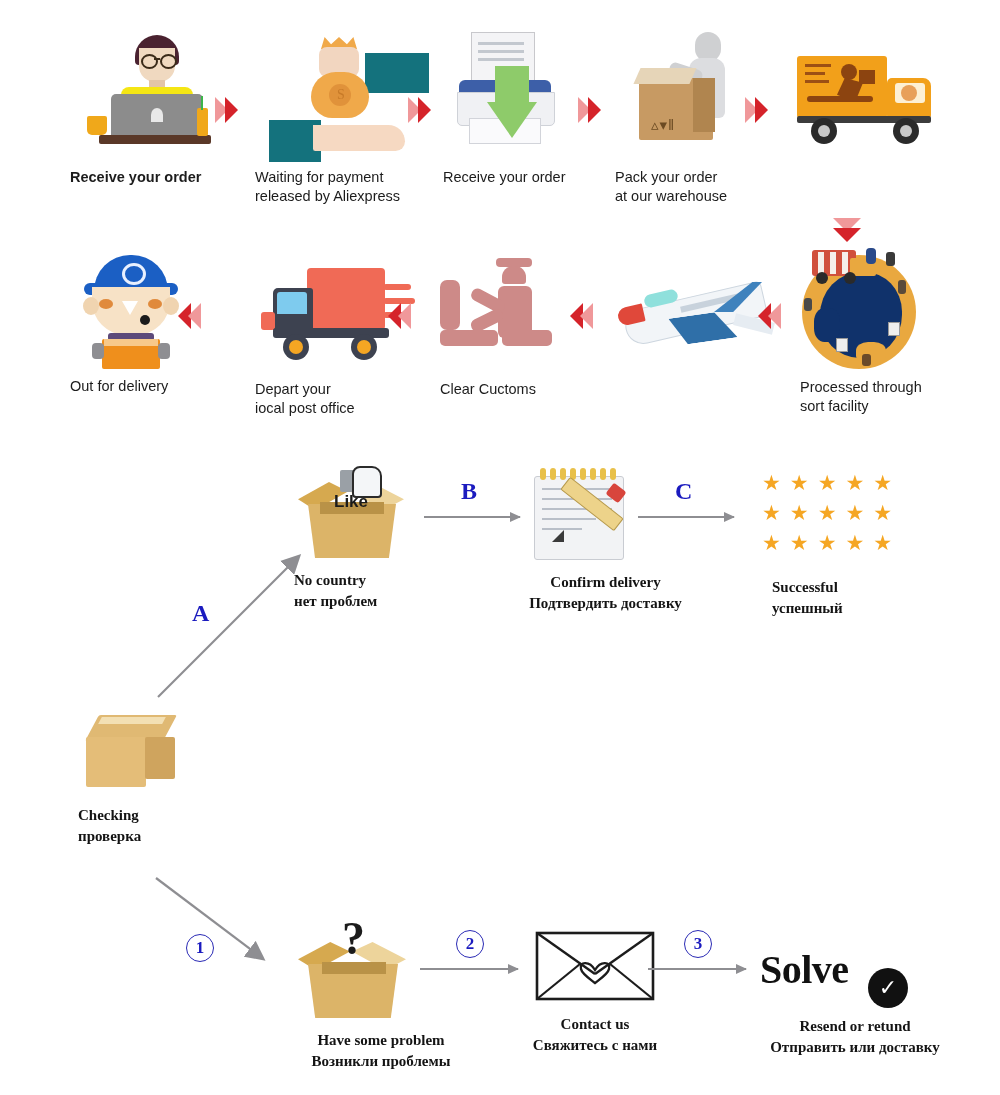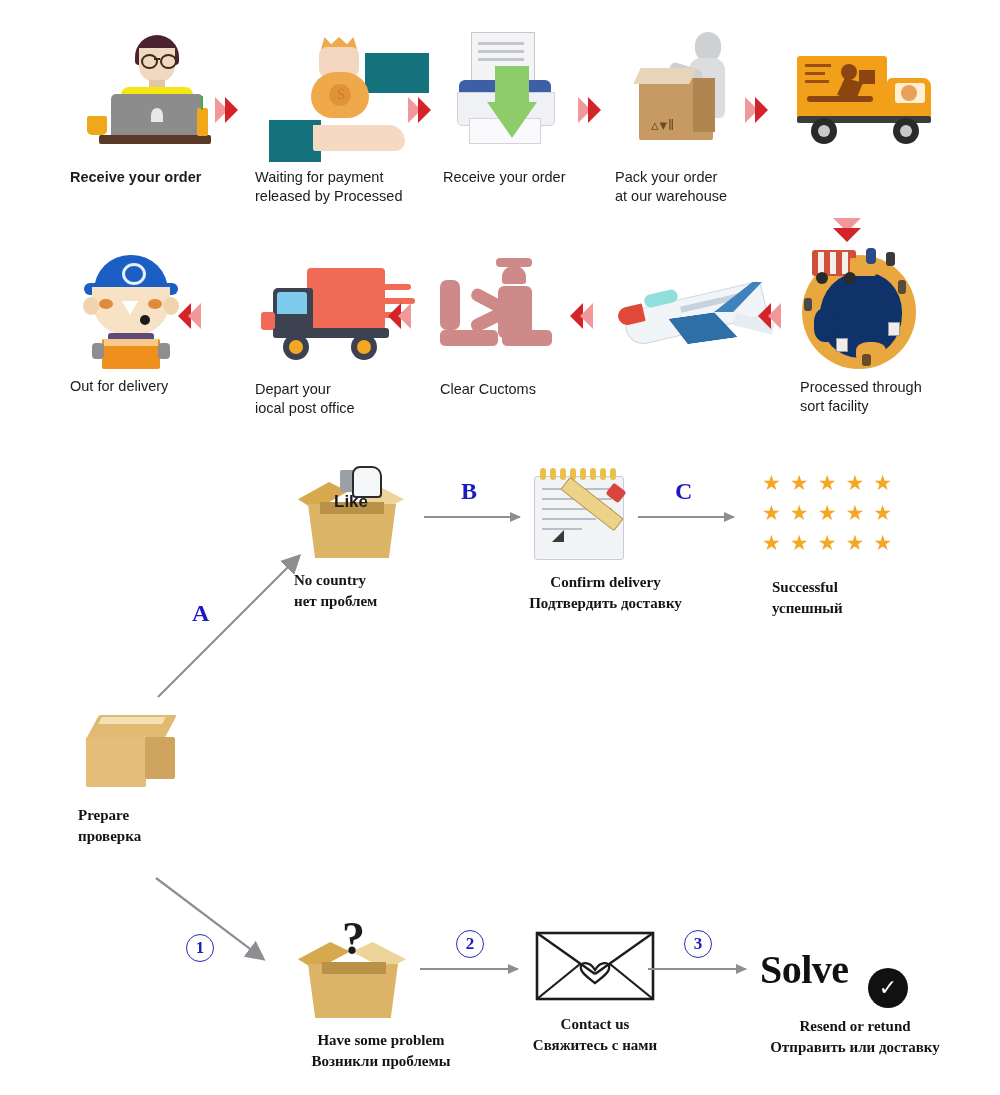--- a/index.html
+++ b/index.html
@@ -98,21 +98,21 @@
     <div class="abs" style="left:4px;top:90px;width:52px;height:42px;background:#14727d;"></div>
     <div class="abs" style="left:56px;top:7px;width:36px;height:12px;background:#f0a94a;
          clip-path:polygon(0% 100%,10% 0%,28% 60%,50% 0%,72% 60%,90% 0%,100% 100%);"></div>
     <div class="abs" style="left:54px;top:17px;width:40px;height:30px;background:#f2d6c0;border-radius:8px;"></div>
     <div class="abs" style="left:46px;top:42px;width:58px;height:46px;background:#f0a94a;border-radius:28px 28px 24px 24px;"></div>
     <div class="abs" style="left:64px;top:54px;width:22px;height:22px;border-radius:50%;background:#e0923a;"></div>
     <div class="abs" style="left:72px;top:57px;width:6px;height:16px;color:#c77a28;font-size:14px;font-family:'Liberation Serif',serif;">S</div>
     <div class="abs" style="left:48px;top:95px;width:92px;height:26px;background:#f6d9c2;border-radius:0 28px 16px 4px;"></div>
   </div>
   <div class="step-label" style="margin-top:138px;">Waiting for payment
-released by Processed</div>
+released by Aliexpress</div>
 </div>
 
 <div class="abs chev-pair" style="left:408px;top:97px;">
   <div class="chev r pale"></div>
   <div class="chev r" style="margin-left:-3px;"></div>
 </div>
 
 <div class="abs" style="left:443px;top:30px;width:150px;">
   <div class="abs" style="left:8px;top:2px;width:120px;height:128px;">
     <div class="abs" style="left:20px;top:0;width:62px;height:54px;background:#f4f4f6;border:1px solid #c8c8cc;"></div>
@@ -296,21 +296,21 @@
 sort facility</div>
 </div>
 
 <div class="abs" style="left:78px;top:715px;width:180px;">
   <div class="box-closed" style="margin-left:8px;">
     <div class="bc-top"></div>
     <div class="bc-tape"></div>
     <div class="bc-front"></div>
     <div class="bc-side"></div>
   </div>
-  <div class="serif-label" style="margin-top:18px;text-align:left;">Prepare</div>
+  <div class="serif-label" style="margin-top:18px;text-align:left;">Checking</div>
   <div class="serif-label" style="text-align:left;">проверка</div>
 </div>
 
 <svg class="abs" style="left:150px;top:545px;width:180px;height:160px;" viewBox="0 0 180 160">
   <defs>
     <marker id="ah" markerWidth="9" markerHeight="9" refX="7" refY="4.5" orient="auto">
       <path d="M0,0 L9,4.5 L0,9 z" fill="#8e8e92"></path>
     </marker>
   </defs>
   <line x1="8" y1="152" x2="148" y2="12" stroke="#8e8e92" stroke-width="2.2" marker-end="url(#ah)"></line>

